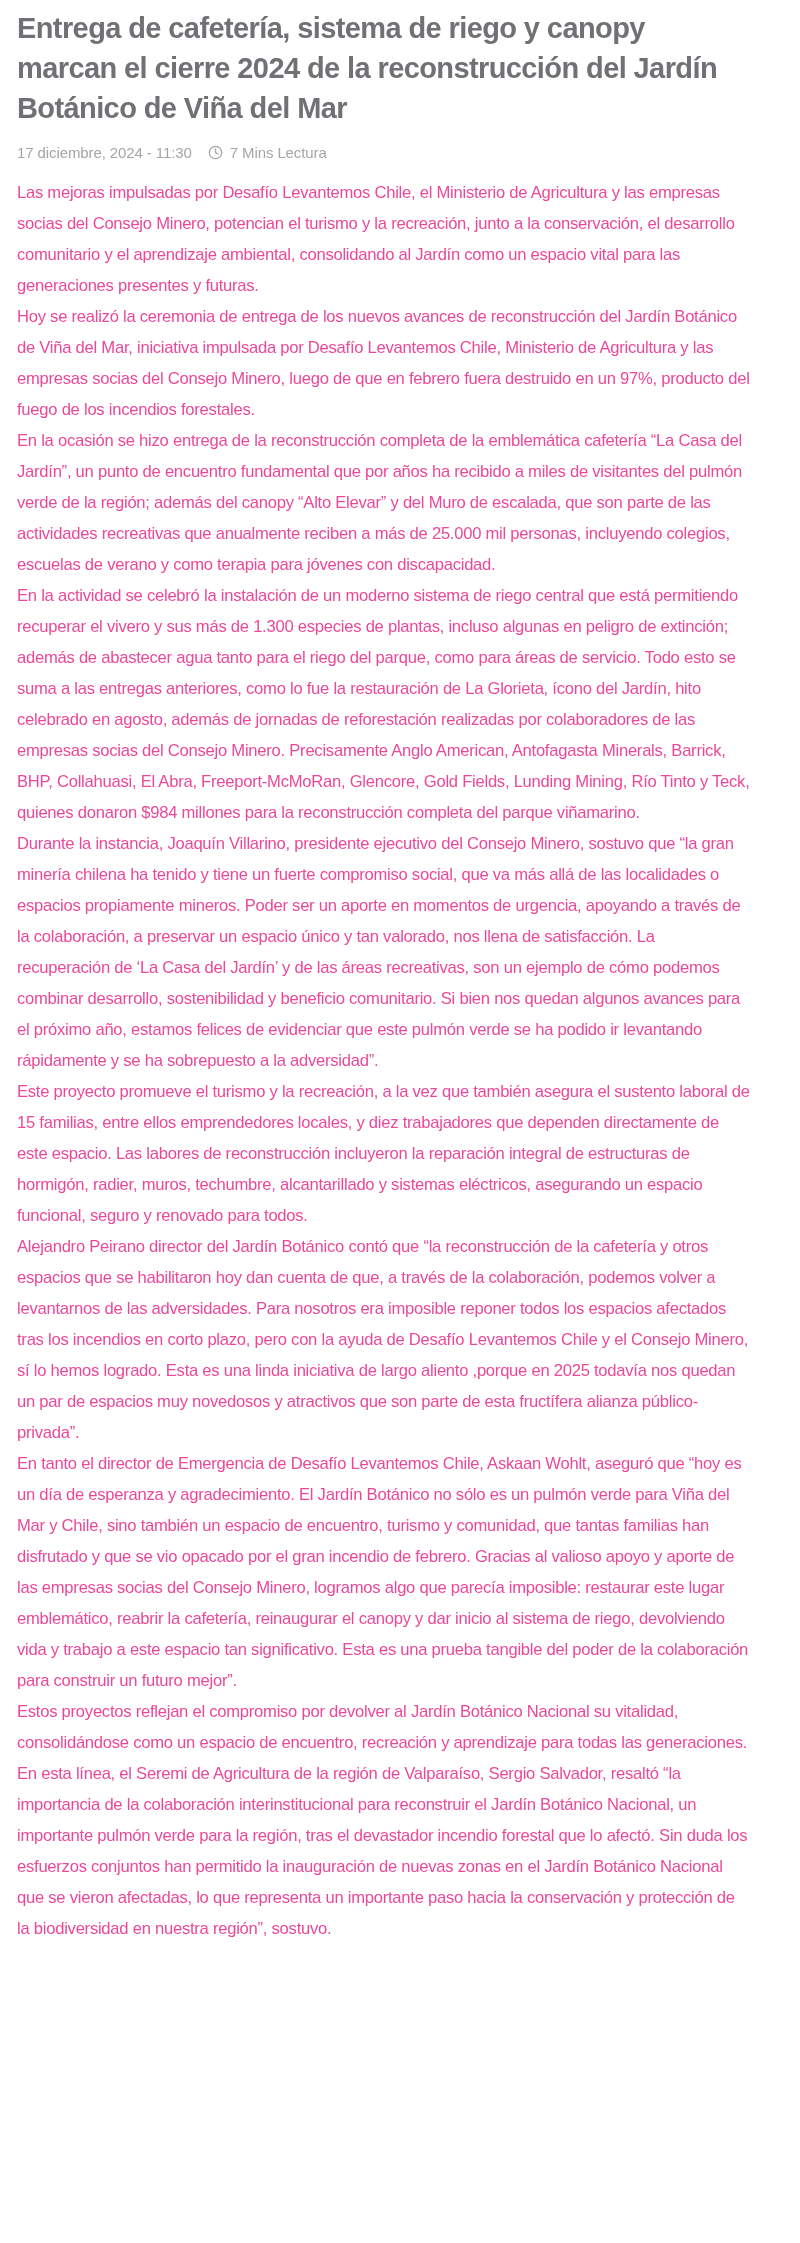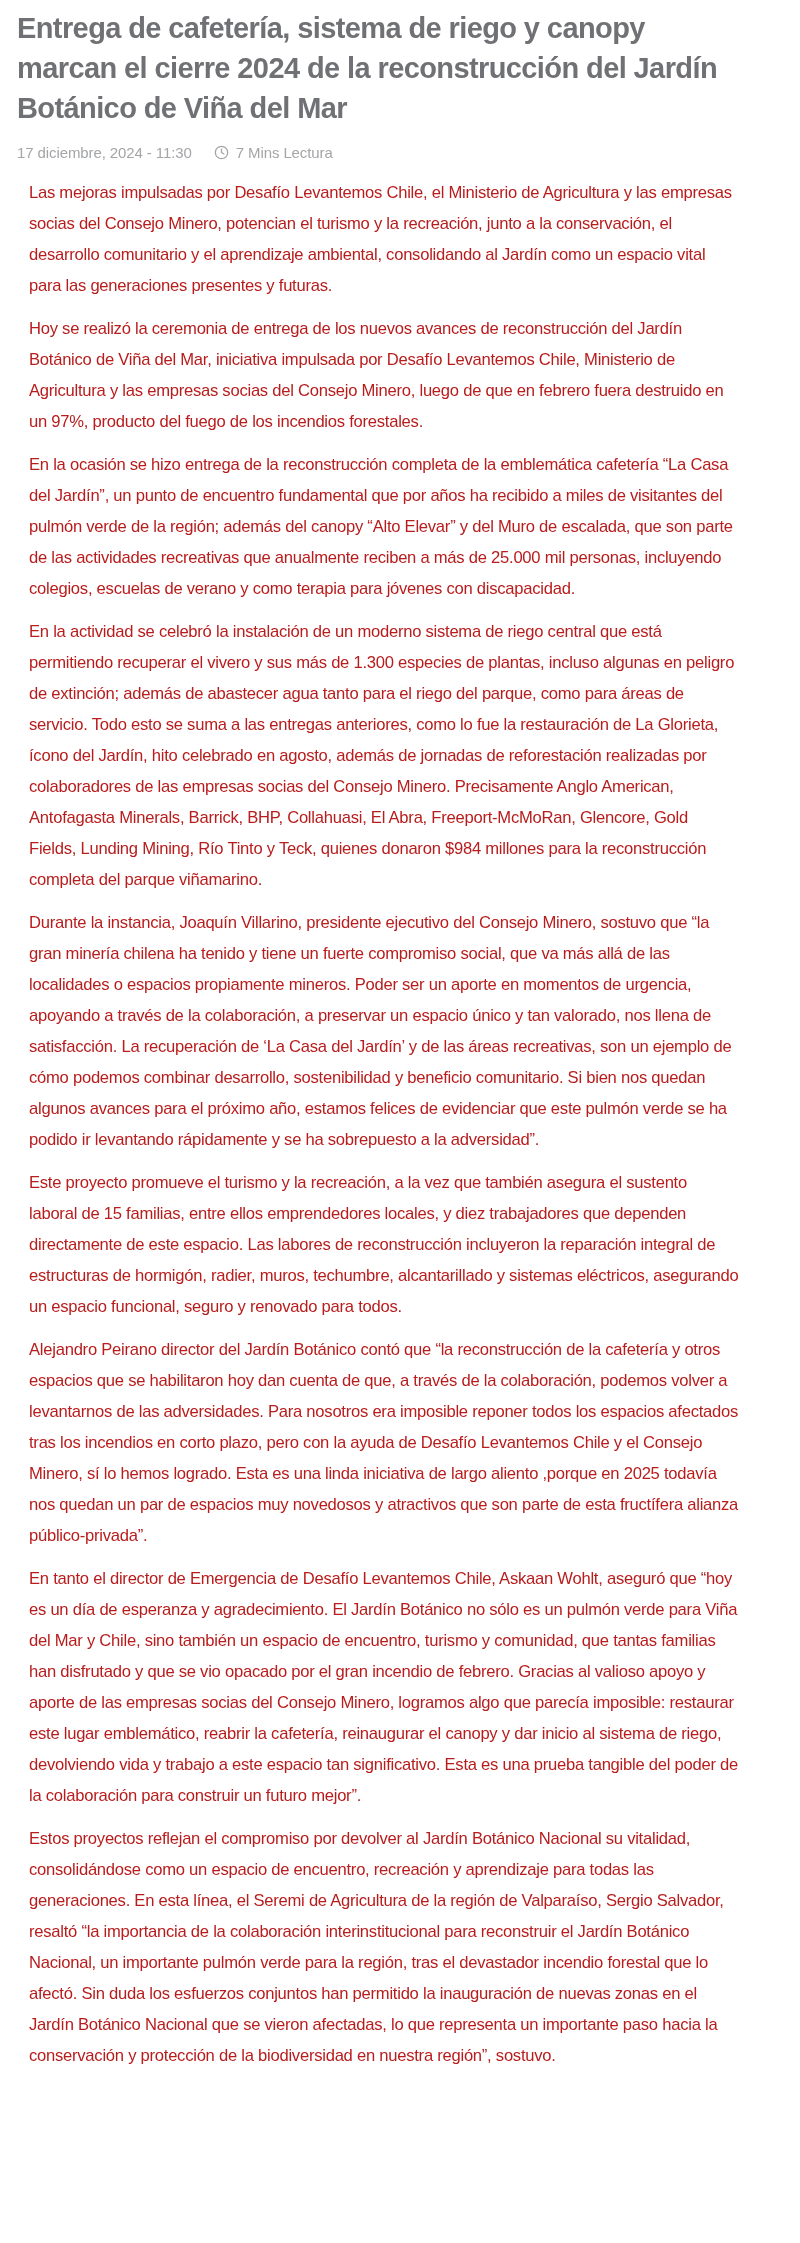--- a/index.html
+++ b/index.html
@@ -20,42 +20,42 @@
     font-size: 29px;
     line-height: 40px;
     font-weight: 700;
     letter-spacing: -0.6px;
     color: #707174;
     font-family: "Liberation Sans", "DejaVu Sans", sans-serif;
   }
   .meta-row {
     display: flex;
     align-items: center;
-    gap: 22px;
+    gap: 16px;
     margin: 0 0 16px 0;
     font-size: 15px;
     color: #a3a5a7;
     letter-spacing: -0.1px;
   }
   .meta-item {
     display: flex;
     align-items: center;
     gap: 7px;
   }
   .clock-icon {
     width: 15px;
     height: 15px;
     display: inline-block;
   }
   .article-body p {
-    margin: 12px;
+    margin: 0;
     font-size: 16.6px;
     line-height: 31px;
     letter-spacing: -0.25px;
-    color: #b91c1c;
+    color: #ec4899;
   }
 </style>
 </head>
 <body>
 
 <div class="page">
 
   <h1 class="article-title">Entrega de cafetería, sistema de riego y canopy marcan el cierre 2024 de la reconstrucción del Jardín Botánico de Viña del Mar</h1>
 
   <div class="meta-row">

